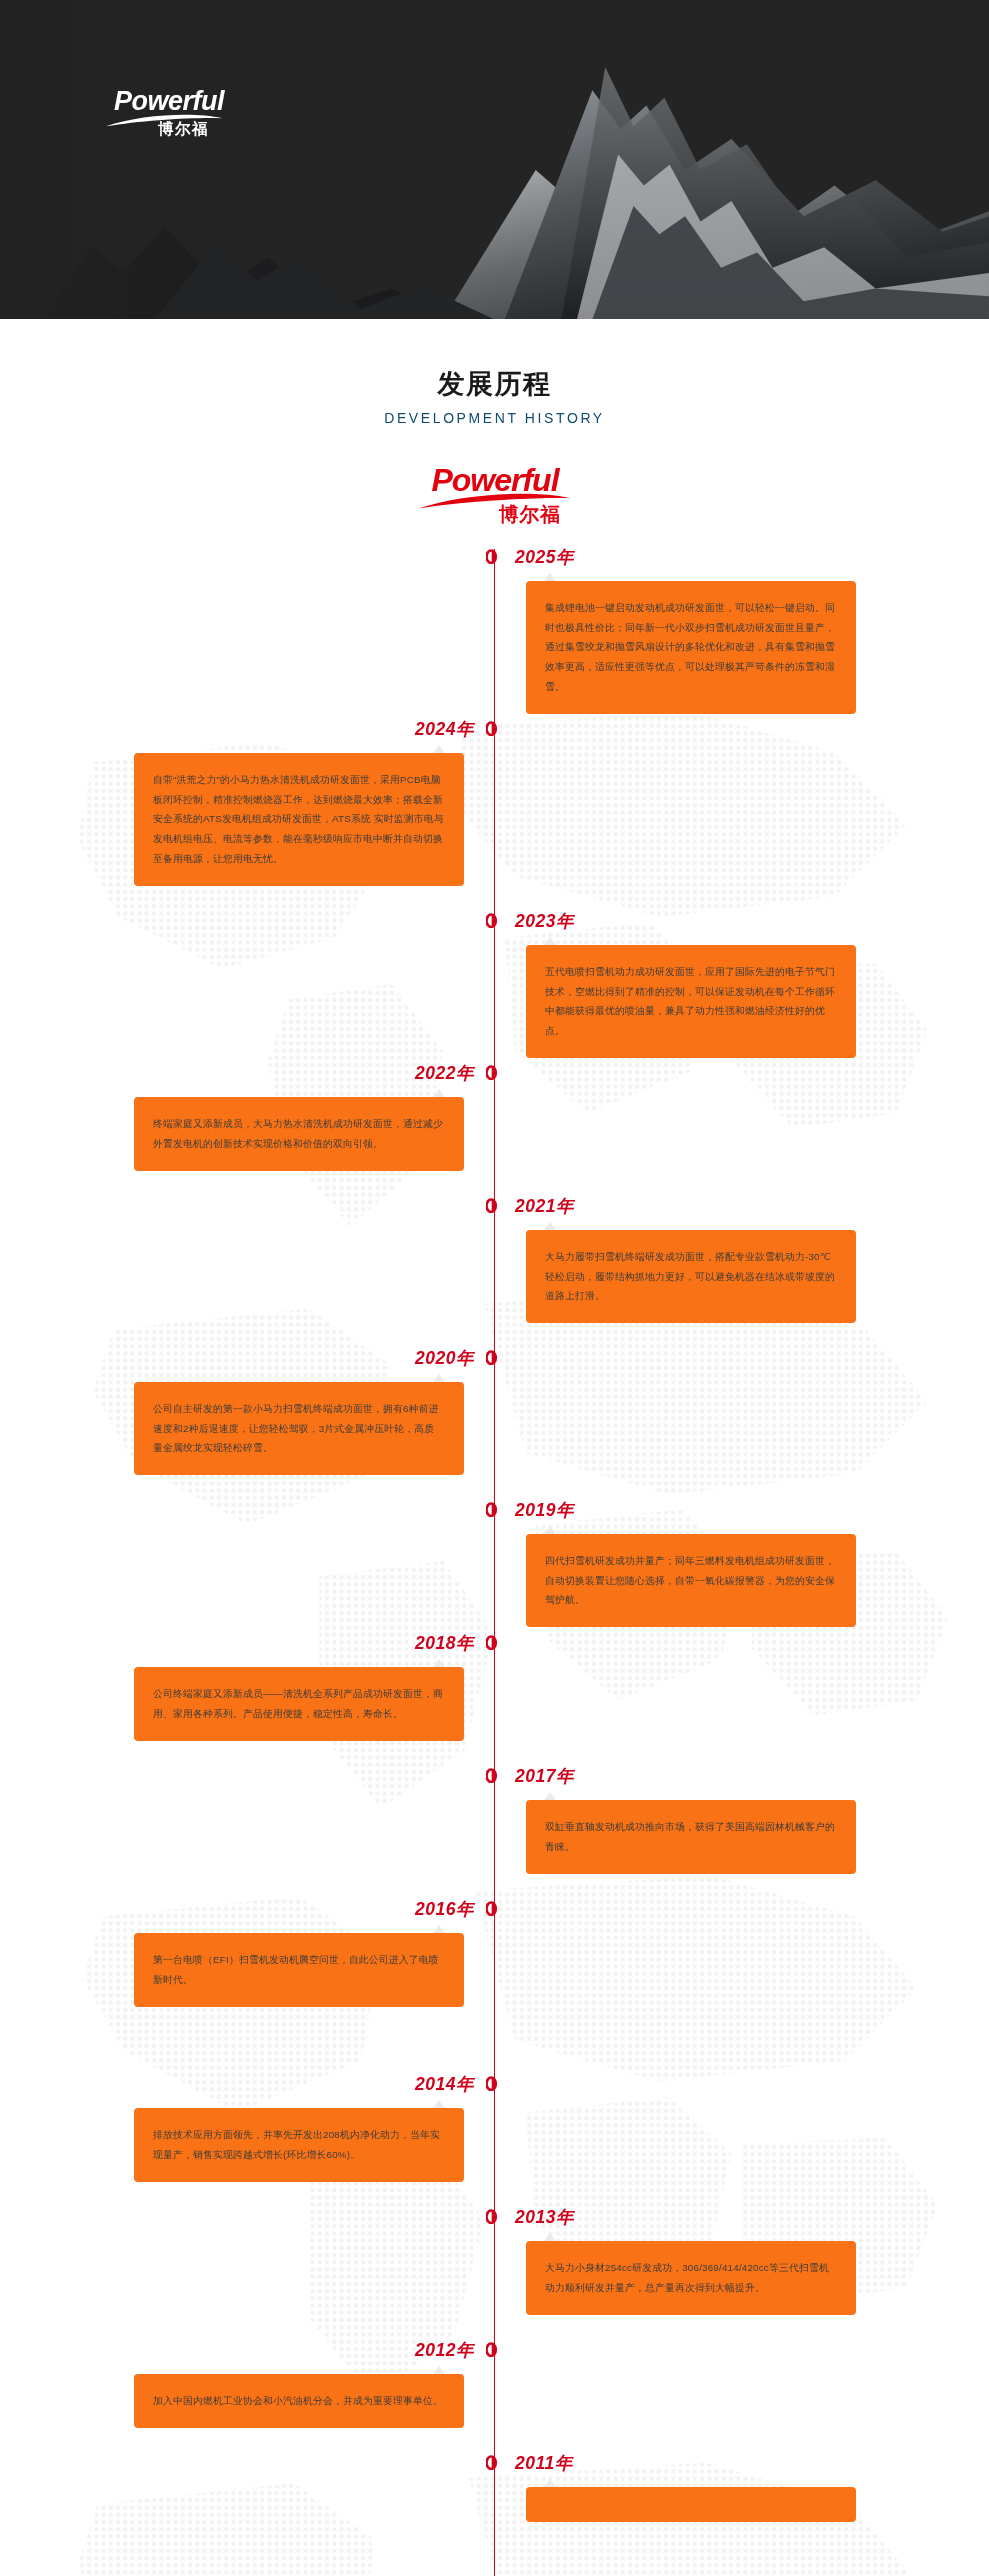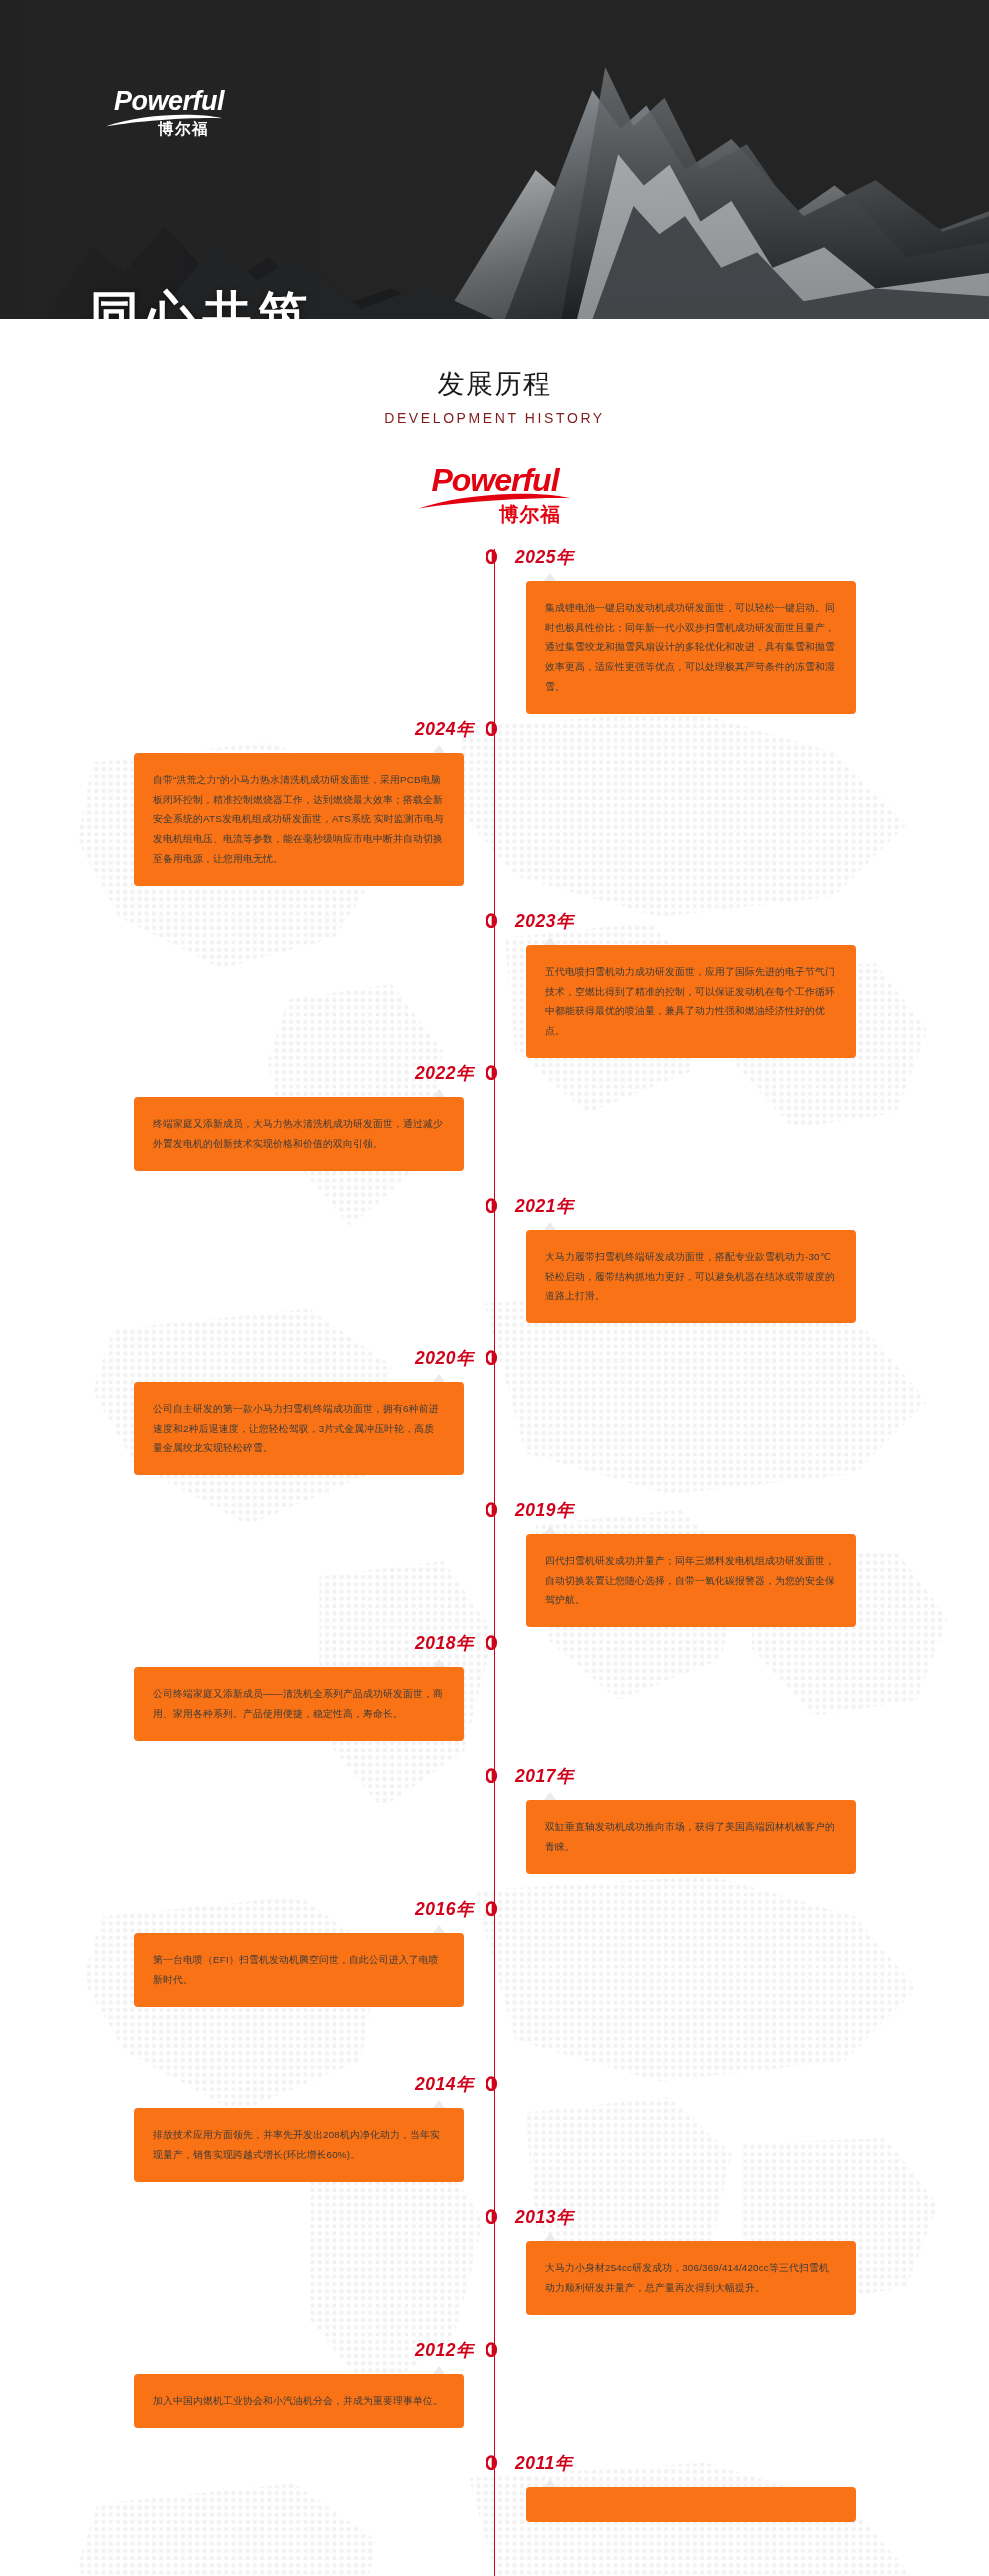--- a/index.html
+++ b/index.html
@@ -80,28 +80,28 @@
     position: absolute;
     left: 0; top: 289px;
     width: 989px;
     height: 2576px;
     opacity: 0.5;
     pointer-events: none;
   }
   .sec-head { padding-top: 47px; text-align: center; position: relative; z-index: 2;}
   .sec-title-cn {
     font-size: 27px;
-    font-weight: normal;
+    font-weight: bold;
     color: #1a1a1a;
     letter-spacing: 1.5px;
   }
   .sec-title-en {
     margin-top: 8.2px;
     font-size: 14px;
-    color: #7f1d1d;
+    color: #0c4a6e;
     letter-spacing: 2.6px;
   }
   .brandmark {
     margin: 38px auto 0 auto;
     width: 155px;
     height: 67px;
     position: relative;
   }
   .brandmark-word {
     font-family: "Liberation Sans", sans-serif;
@@ -238,24 +238,20 @@
   </svg>
 
   <div class="hero-logo">
     <span class="hero-logo-word">Powerful</span>
     <svg class="hero-logo-swoosh" viewBox="0 0 230 28">
       <path d="M2 26 C70 2 175 -2 228 10 C172 8 72 14 2 26 Z" fill="#ffffff"></path>
     </svg>
     <span class="hero-logo-cn">博尔福</span>
   </div>
 
-  <h1 class="hero-headline">
-    <span>同心共筑</span>
-
-  </h1>
 </header>
 
 <section class="history-section">
 
   <svg class="worldmap" viewBox="0 0 1920 5000" preserveAspectRatio="none">
     <defs>
       <pattern id="dots" width="14" height="14" patternUnits="userSpaceOnUse">
         <rect x="1" y="1" width="8" height="8" fill="#e6e6e6"></rect>
       </pattern>
     </defs>

